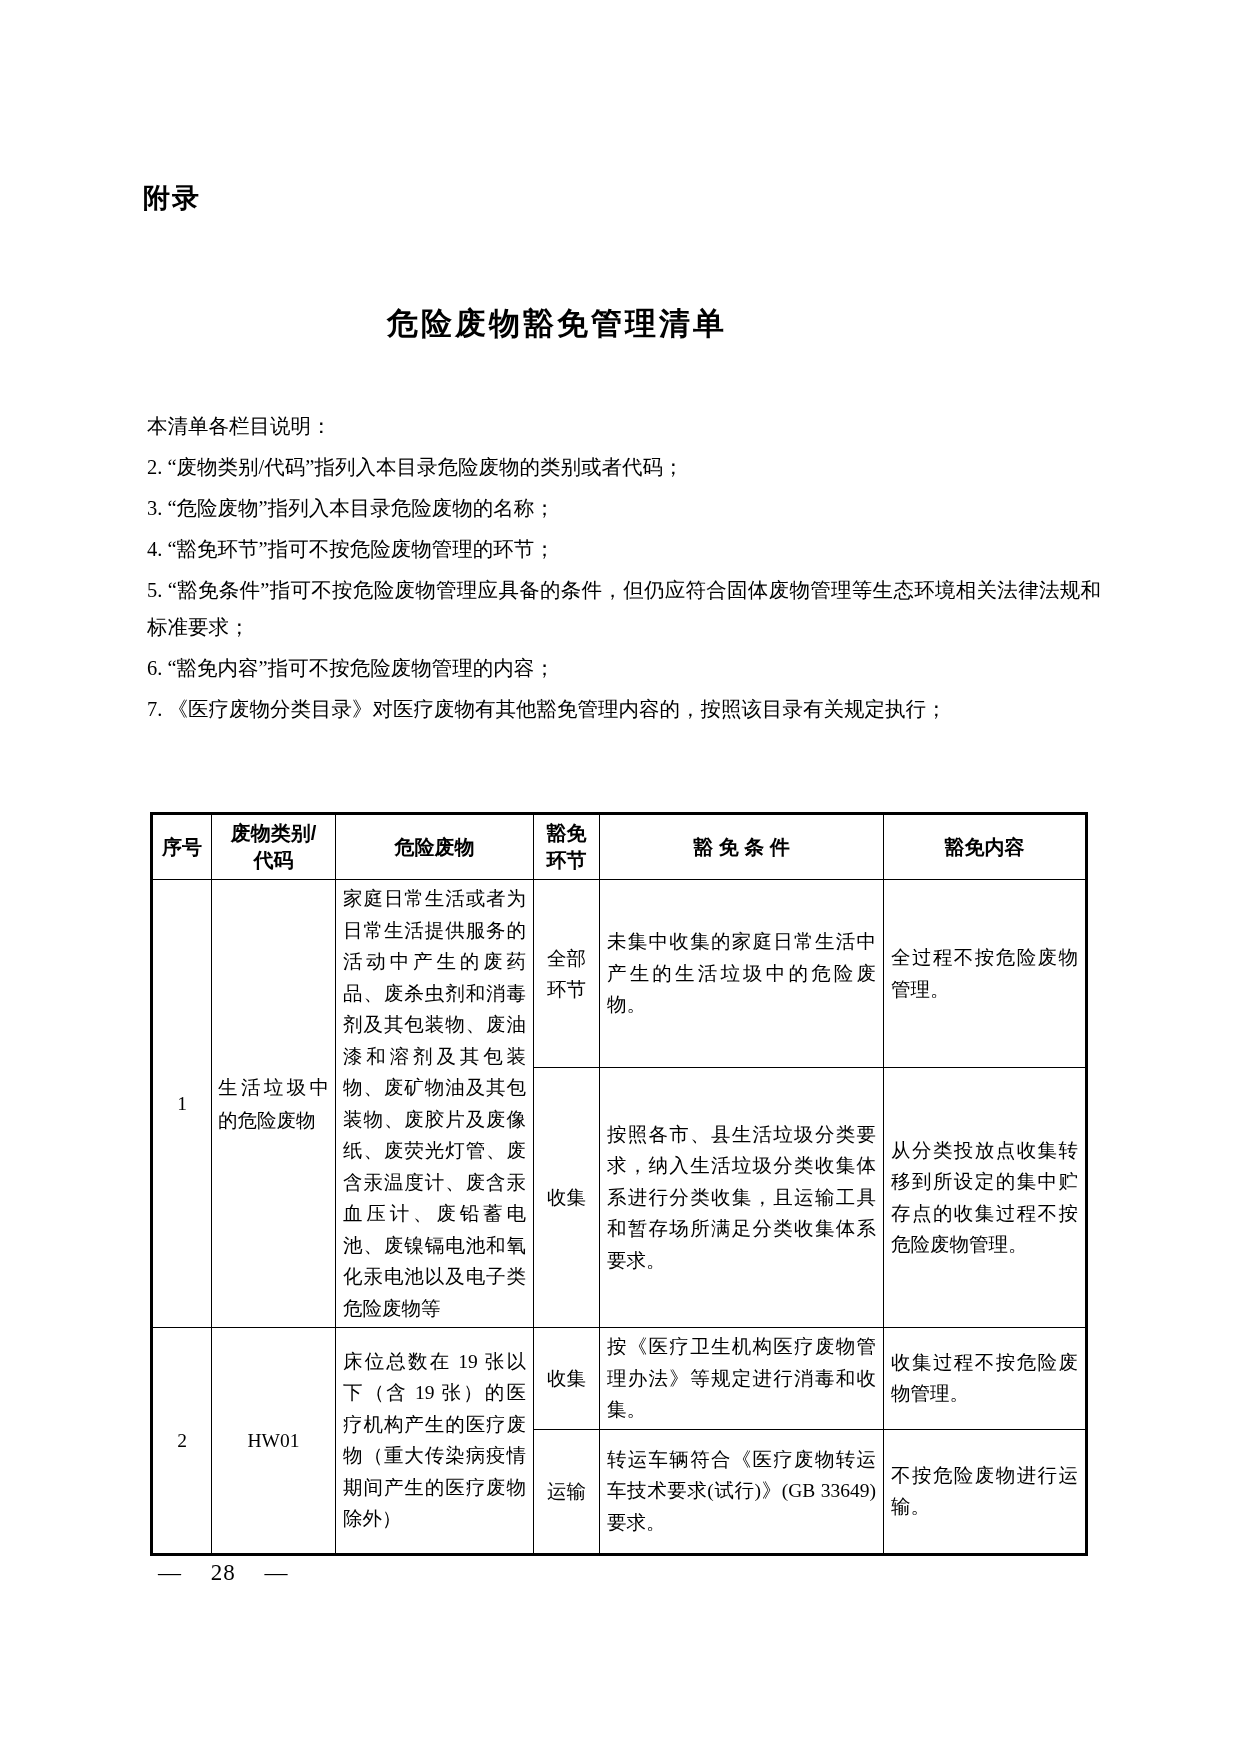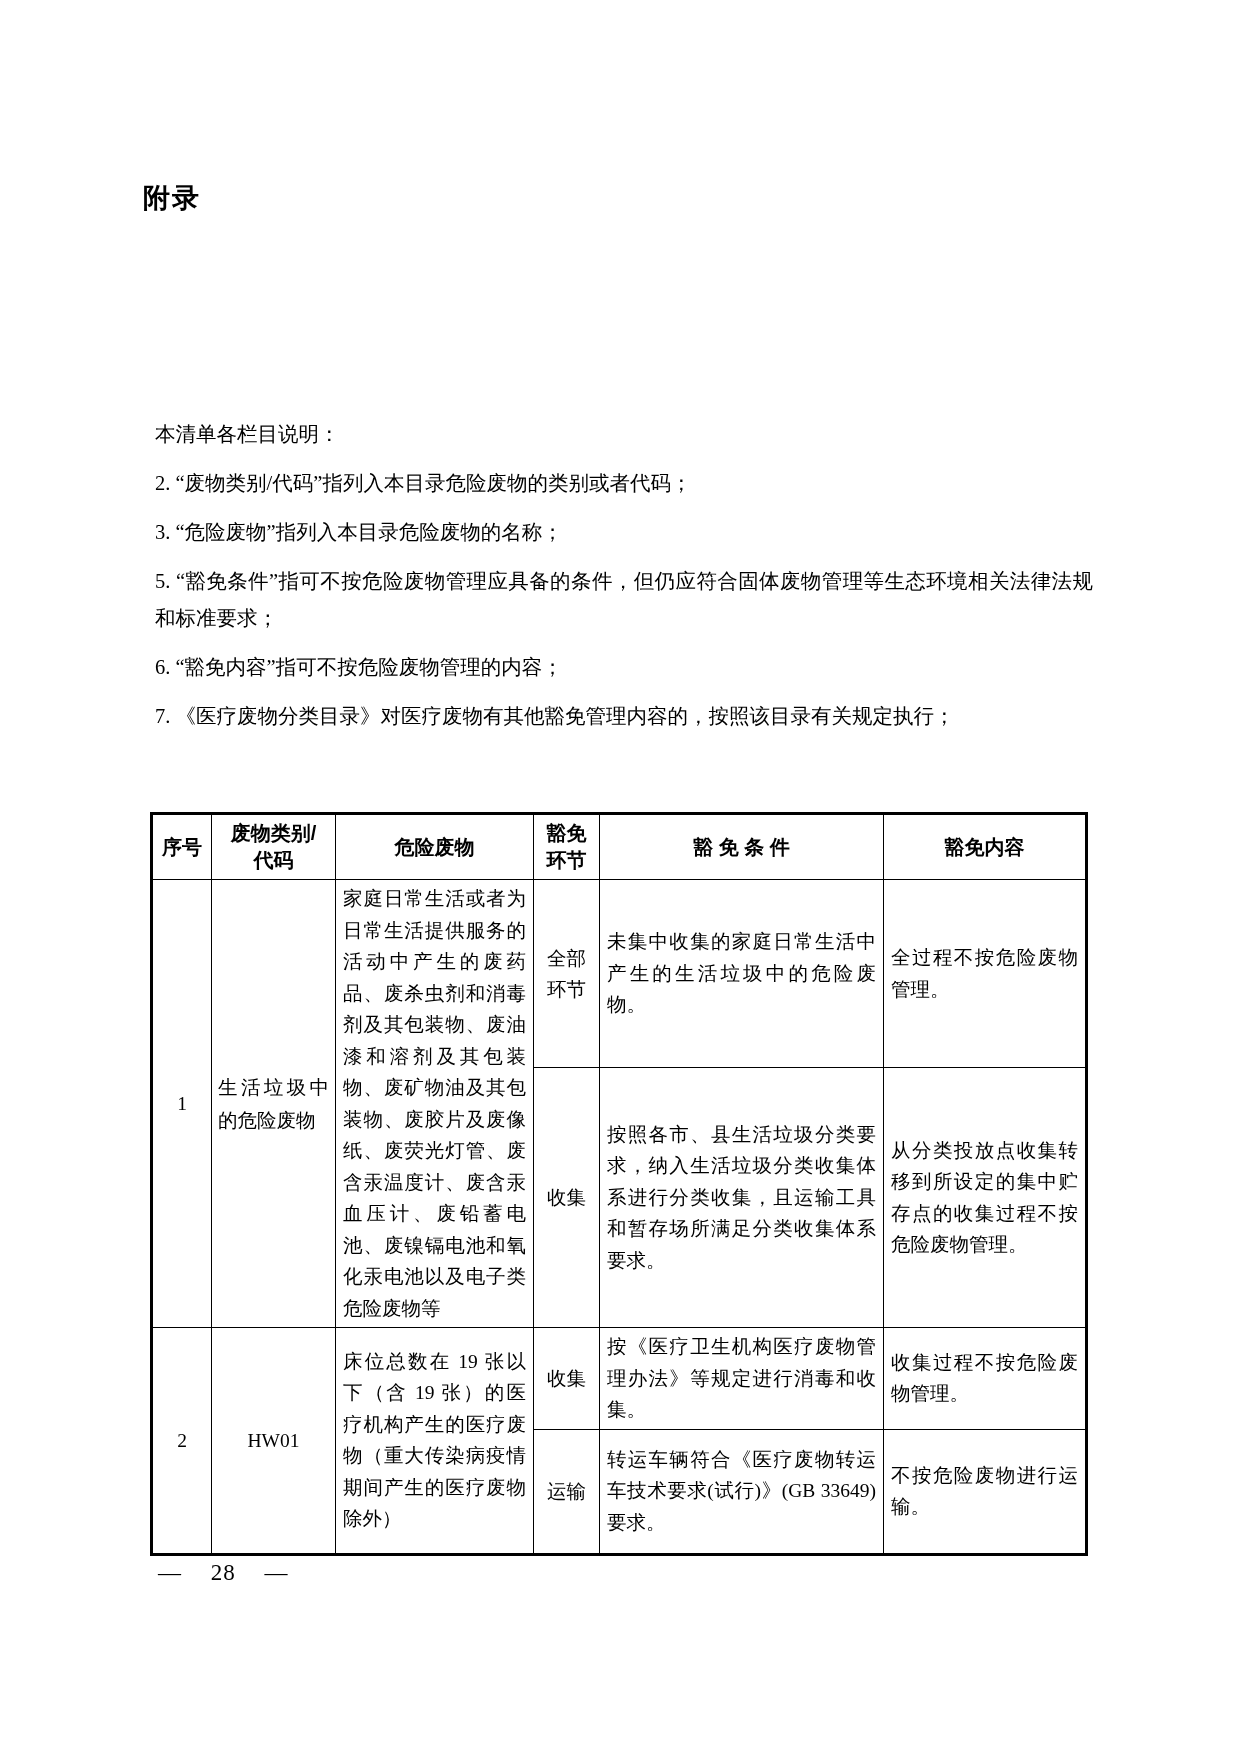--- a/index.html
+++ b/index.html
@@ -38,21 +38,21 @@
   .intro {
     position: absolute;
     left: 143px;
     top: 404px;
     width: 962px;
     font-size: 20.5px;
     line-height: 37px;
     text-align: justify;
     text-align-last: left;
   }
-  .intro p { margin: 12px; }
+  .intro p { margin: 4px; }
   table.exempt {
     position: absolute;
     left: 150px;
     top: 812px;
     width: 935px;
     border-collapse: collapse;
     table-layout: fixed;
     font-size: 19.5px;
     padding-left: 7px;
   }
@@ -101,25 +101,27 @@
     letter-spacing: 1px;
   }
 </style>
 </head>
 <body>
 
 <div class="page">
 
   <div class="appendix">附录</div>
 
+  <div class="doc-title">危险废物豁免管理清单</div>
 
   <div class="intro">
     <p>本清单各栏目说明：</p>
     <p>2. “废物类别/代码”指列入本目录危险废物的类别或者代码；</p>
     <p>3. “危险废物”指列入本目录危险废物的名称；</p>
+    <p>4. “豁免环节”指可不按危险废物管理的环节；</p>
     <p>5. “豁免条件”指可不按危险废物管理应具备的条件，但仍应符合固体废物管理等生态环境相关法律法规和标准要求；</p>
     <p>6. “豁免内容”指可不按危险废物管理的内容；</p>
     <p>7. 《医疗废物分类目录》对医疗废物有其他豁免管理内容的，按照该目录有关规定执行；</p>
   </div>
 
   <table class="exempt">
     <colgroup>
       <col style="width:60px">
       <col style="width:124px">
       <col style="width:198px">

